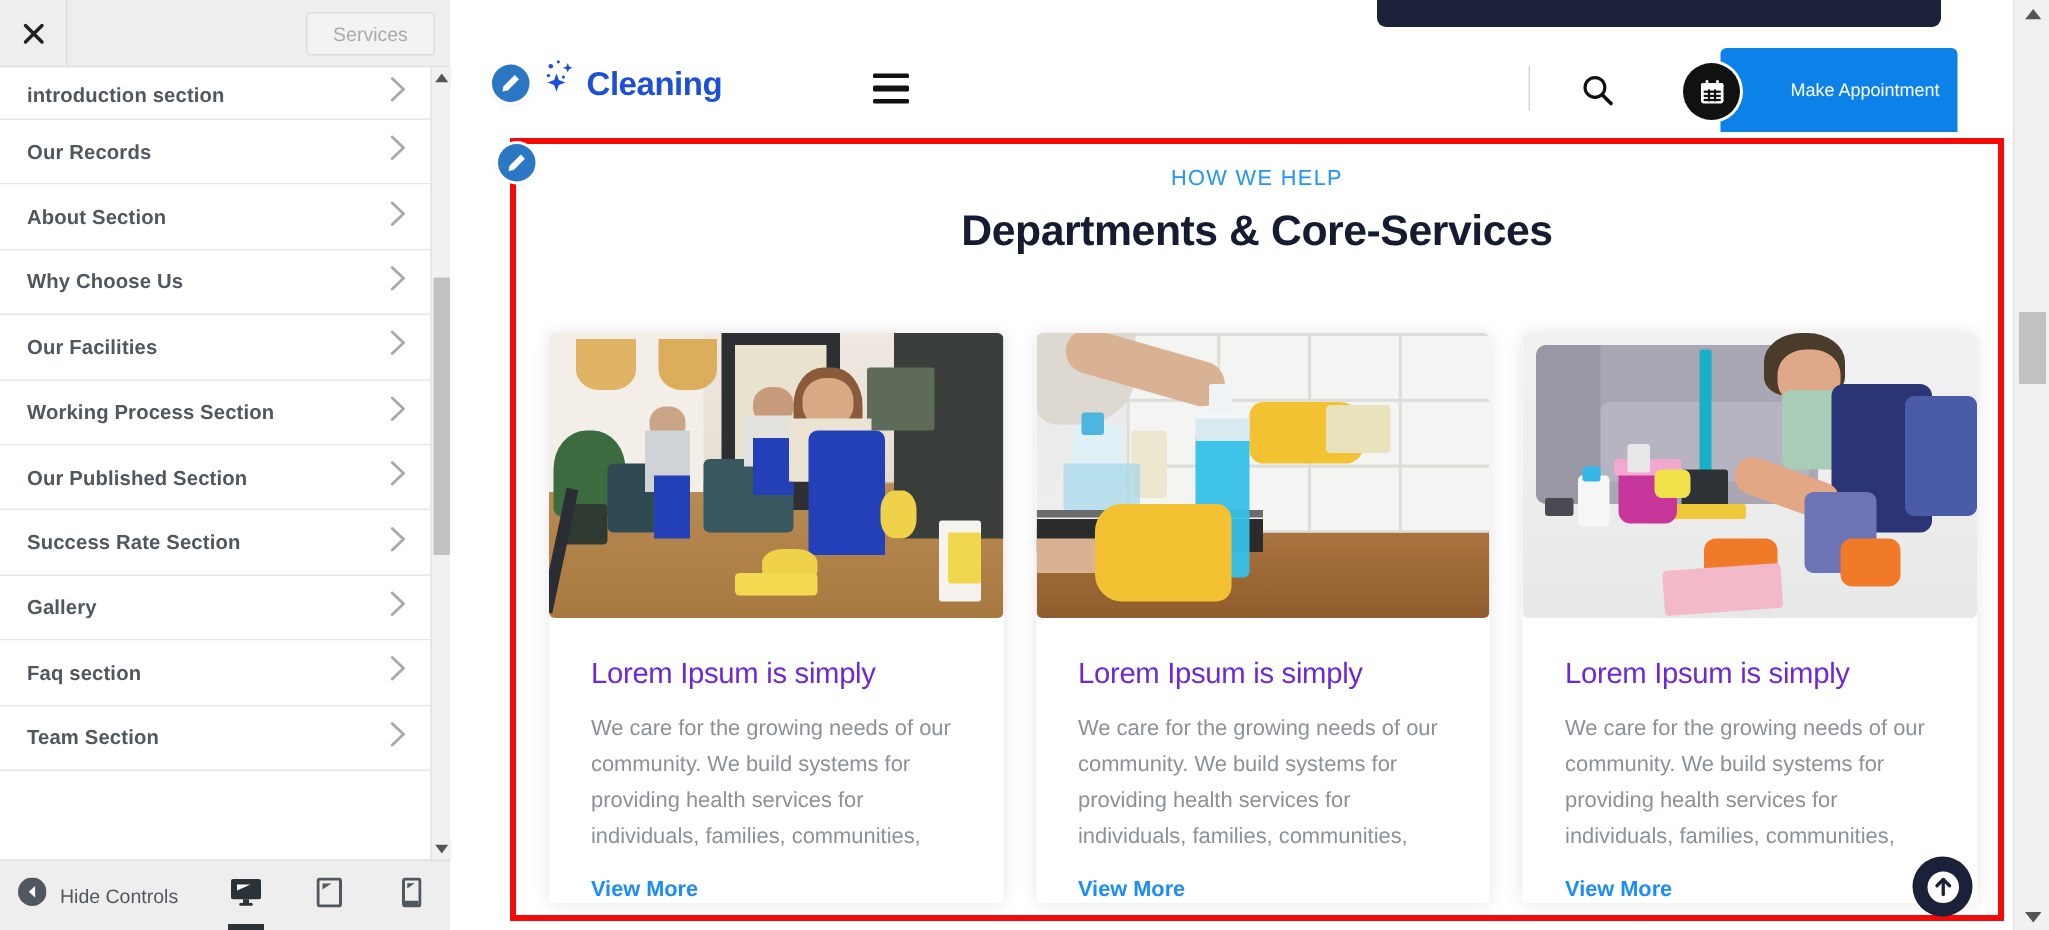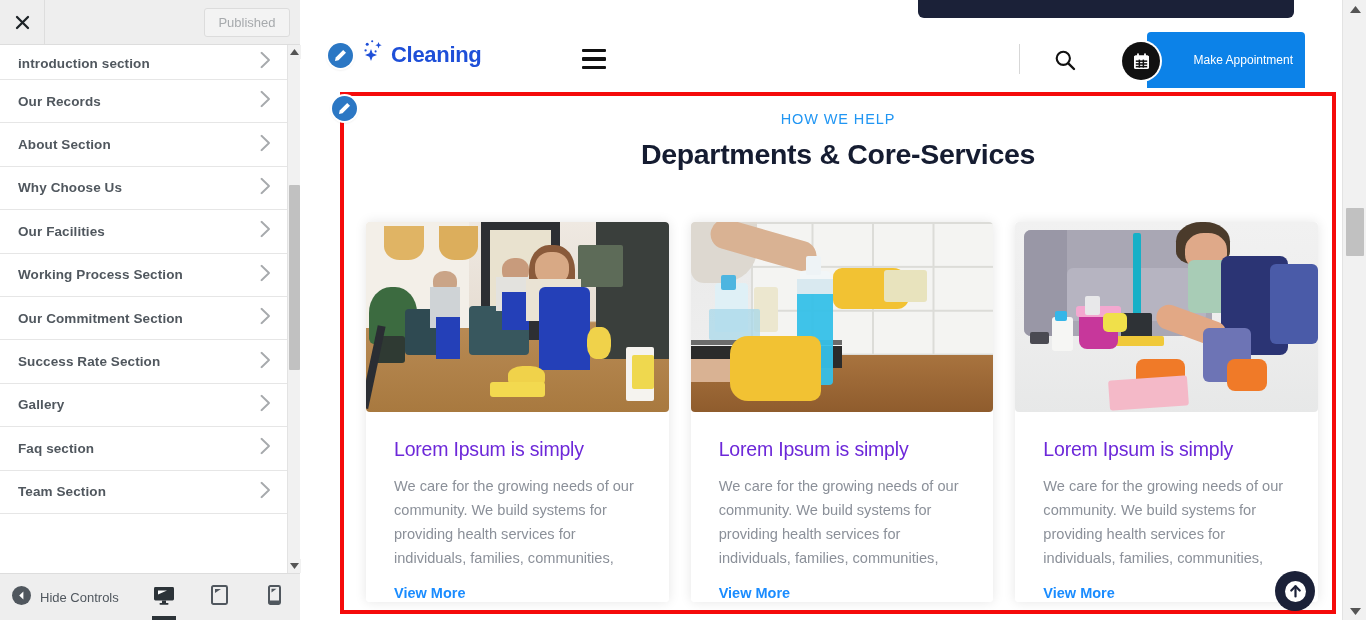--- a/index.html
+++ b/index.html
@@ -289,21 +289,21 @@
 <div id="app">
 
   <div id="customizer">
 
     <div id="cz-topbar">
       <div id="cz-close">
         <svg width="15" height="15" viewBox="0 0 15 15" aria-hidden="true">
           <path d="M2 2 L13 13 M13 2 L2 13" stroke="#1d2327" stroke-width="2.3" stroke-linecap="round"></path>
         </svg>
       </div>
-      <div id="cz-publish">Published</div>
+      <div id="cz-publish">Services</div>
     </div>
 
     <div id="cz-list">
 
     <div class="cz-item first-partial">
           <span class="cz-item-label">introduction section</span>
           <span class="cz-chevron"><svg width="11" height="17" viewBox="0 0 11 17">
               <path d="M1.5 1.3 L9 8.5 L1.5 15.7" fill="none" stroke="#a7aaad" stroke-width="1.9" stroke-linecap="round" stroke-linejoin="round"></path>
             </svg></span>
         </div>
@@ -331,21 +331,21 @@
               <path d="M1.5 1.3 L9 8.5 L1.5 15.7" fill="none" stroke="#a7aaad" stroke-width="1.9" stroke-linecap="round" stroke-linejoin="round"></path>
             </svg></span>
         </div>
         <div class="cz-item">
           <span class="cz-item-label">Working Process Section</span>
           <span class="cz-chevron"><svg width="11" height="17" viewBox="0 0 11 17">
               <path d="M1.5 1.3 L9 8.5 L1.5 15.7" fill="none" stroke="#a7aaad" stroke-width="1.9" stroke-linecap="round" stroke-linejoin="round"></path>
             </svg></span>
         </div>
         <div class="cz-item">
-          <span class="cz-item-label">Our Commitment Section</span>
+          <span class="cz-item-label">Our Published Section</span>
           <span class="cz-chevron"><svg width="11" height="17" viewBox="0 0 11 17">
               <path d="M1.5 1.3 L9 8.5 L1.5 15.7" fill="none" stroke="#a7aaad" stroke-width="1.9" stroke-linecap="round" stroke-linejoin="round"></path>
             </svg></span>
         </div>
         <div class="cz-item">
           <span class="cz-item-label">Success Rate Section</span>
           <span class="cz-chevron"><svg width="11" height="17" viewBox="0 0 11 17">
               <path d="M1.5 1.3 L9 8.5 L1.5 15.7" fill="none" stroke="#a7aaad" stroke-width="1.9" stroke-linecap="round" stroke-linejoin="round"></path>
             </svg></span>
         </div>

